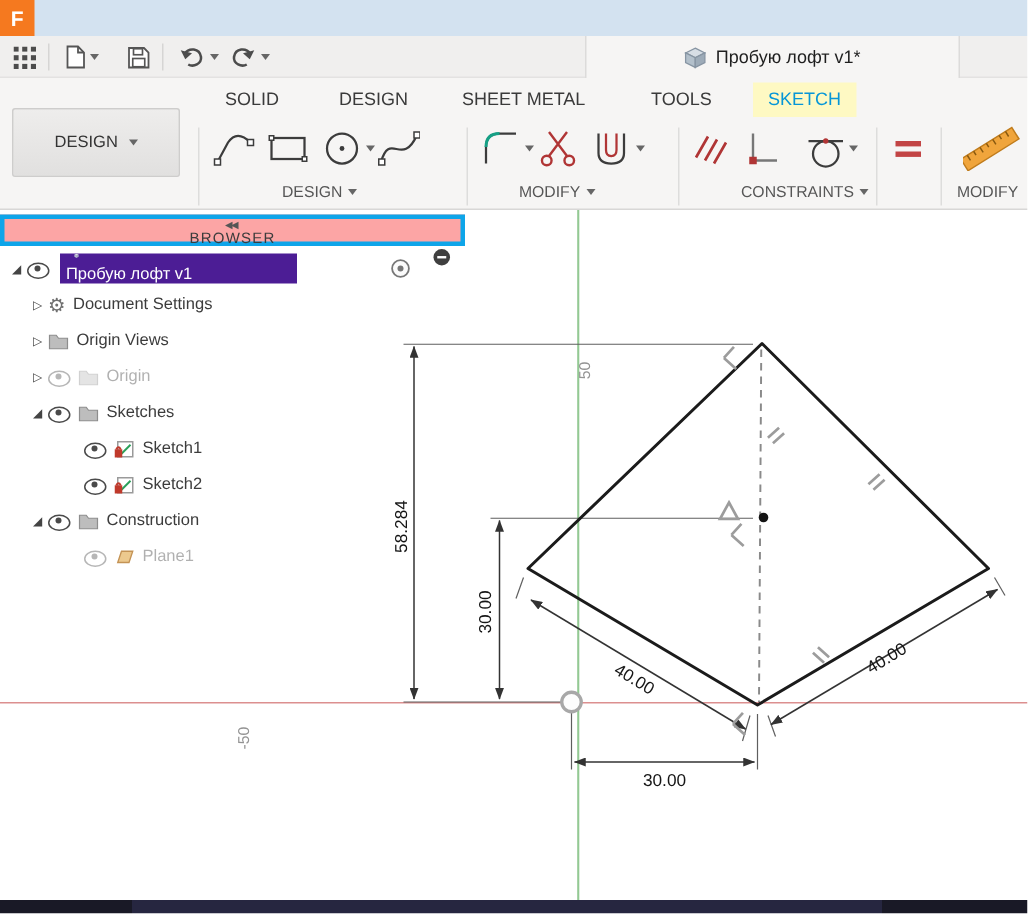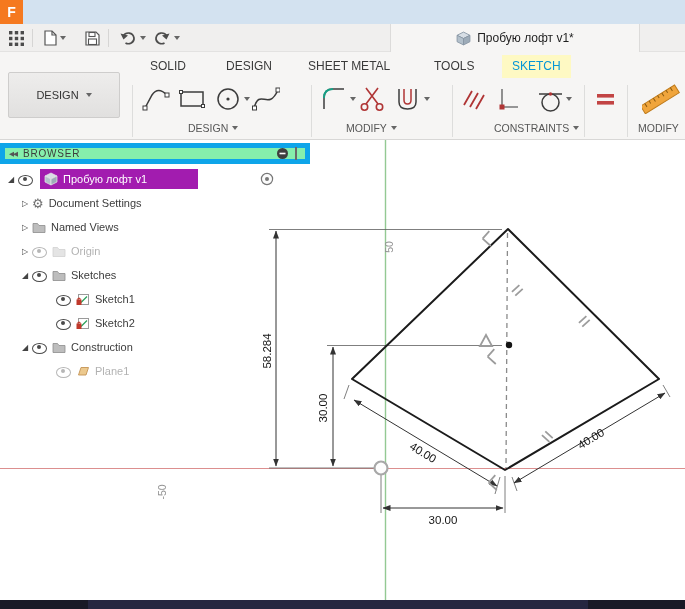--- a/index.html
+++ b/index.html
@@ -33,35 +33,35 @@
                 background:linear-gradient(#eeedec,#e1e0df); border:1px solid #cecdcc; border-radius:2px;
                 display:flex; align-items:center; justify-content:center; gap:7px; font-size:11px; color:#333; }
   .tool { position:absolute; top:30px; height:34px; display:flex; align-items:center; gap:2px; }
   .vsep { position:absolute; top:33px; width:1px; height:52px; background:#ddddDC; }
   .group-label { position:absolute; top:70px; display:flex; align-items:center; gap:4px;
                  font-size:10.5px; color:#565656; white-space:nowrap; }
   .caret { width:0; height:0; border-left:3.5px solid transparent; border-right:3.5px solid transparent;
            border-top:4px solid #666; display:inline-block; }
 
   
-  .browser-header { position:absolute; top:143px; left:0; width:310px; height:21px; background:#86efac;
-                    border:5px solid #0ea5e9; display:flex; align-items:center; z-index:10; font-size:10px; color:#3c3c3c; }
+  .browser-header { position:absolute; top:143px; left:0; width:310px; height:21px; background:#fca5a5;
+                    border:3px solid #0ea5e9; display:flex; align-items:center; z-index:10; font-size:10px; color:#3c3c3c;flex-direction:column; }
   .collapse { font-size:6.5px; color:#555; margin:0 6px 0 4px; letter-spacing:-1px; }
   .bheader-label { letter-spacing:.8px; }
   .filter-icon { margin-left:auto; margin-right:6px; display:flex; }
   .vbar { width:2px; height:13px; background:#6a6a6a; margin-right:8px; }
 
   .browser-tree { position:absolute; top:167px; left:0; width:300px; z-index:9; }
   .trow { height:24px; display:flex; align-items:center; font-size:11px; color:#3c3c3c; position:relative; }
   .expander { width:14px; font-size:8px; color:#444; text-align:center; flex:none; }
   .ticon { margin-right:5px; flex:none; display:flex; }
   .gear { font-size:13px; color:#707070; margin-right:5px; line-height:1; }
   .faded { opacity:.4; }
-  .selbox { display:flex; align-items:center; gap:5px; background:#a21caf; color:#fff; height:20px;
-            padding:0 12px 0 4px; margin-left:2px; min-width:158px; }
+  .selbox { display:flex; gap:5px; background:#4c1d95; color:#fff; height:20px;
+            padding:0 12px 0 4px; margin-left:2px; min-width:158px;flex-direction:column; }
   .activate { position:absolute; left:256px; display:flex; }
   .eye { width:15px; height:11px; position:relative; flex:none; margin-right:5px; }
   .eye::before { content:""; position:absolute; left:0; top:1px; width:13px; height:9px;
                  border:1.3px solid #4a4a4a; border-radius:50%; }
   .eye::after { content:""; position:absolute; left:4.6px; top:3.6px; width:4px; height:4px;
                 background:#4a4a4a; border-radius:50%; }
 
   
   #canvas { position:absolute; top:0; left:0; z-index:1; }
   #canvas text.dimtxt { font-size:11.5px; fill:#151515; }
@@ -385,21 +385,21 @@
     <span>Document Settings</span>
   </div>
 
   <div class="trow" style="margin-left:18px">
     <span class="expander">▷</span>
     <span class="ticon">
       <svg width="14" height="14" viewBox="0 0 14 14">
           <path d="M1 3.5 h4.5 l1.5 2 H13 v7 H1 Z" fill="#bdbdbd" stroke="#8d8d8d" stroke-width=".8"></path>
         </svg>
     </span>
-    <span>Named Views</span>
+    <span>Origin Views</span>
   </div>
 
   <div class="trow" style="margin-left:18px">
     <span class="expander">▷</span>
     <span class="eye faded"></span>
     <span class="ticon faded">
       <svg width="14" height="14" viewBox="0 0 14 14">
           <path d="M1 3.5 h4.5 l1.5 2 H13 v7 H1 Z" fill="#bdbdbd" stroke="#8d8d8d" stroke-width=".8"></path>
         </svg>
     </span>

